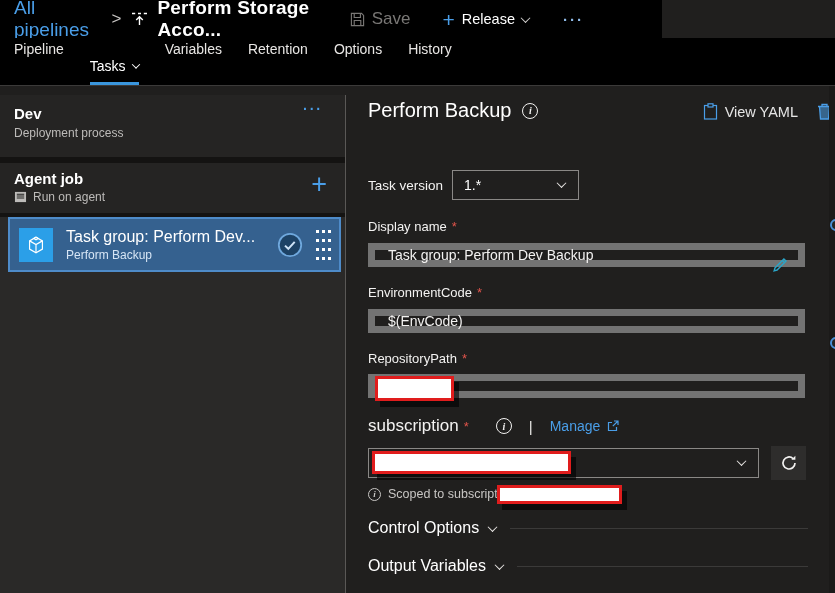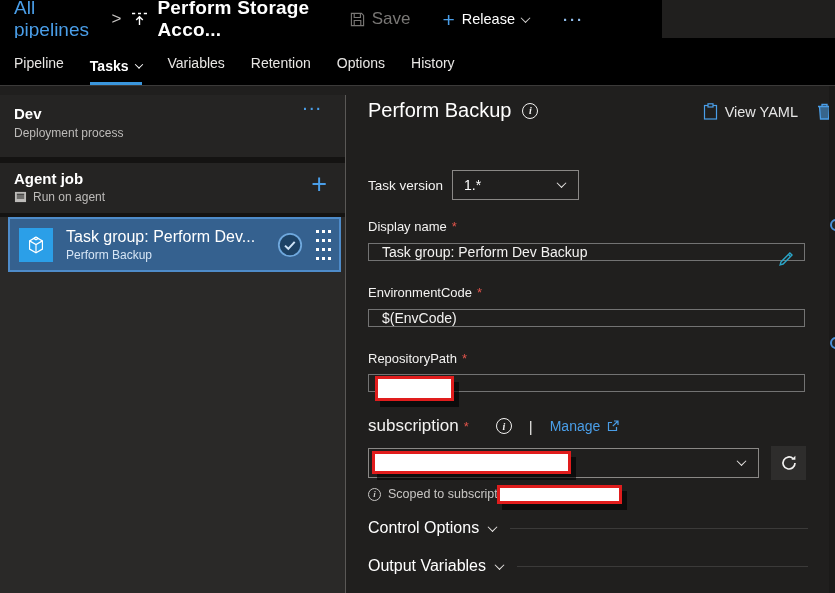--- a/index.html
+++ b/index.html
@@ -23,22 +23,22 @@
   .release-btn { display:flex; align-items:center; gap:7px; margin-left:32px; cursor:pointer; }
   .release-plus { color:#4a9ee8; font-size:21px; font-weight:400; line-height:1; }
   .release-label { color:#fff; font-size:14.5px; }
   .more-btn { margin-left:34px; color:#8fbbe8; font-size:15px; font-weight:700; letter-spacing:2px; cursor:pointer; }
   
   .tabbar {
     position:absolute; left:0; top:38px; width:835px; height:48px;
     background:#000; display:flex; align-items:flex-end; padding-left:14px;
     border-bottom:1px solid #3b3a39; gap:26px;
   }
-  .tab { font-size:14px; color:#e8e6e4; padding-bottom:14px; cursor:pointer; display:flex; align-items:center; gap:7px; }
-  .tab.selected { font-weight:700; color:#fff; border-bottom:3px solid #3a96dd; padding-bottom:8px; }
+  .tab { font-size:14px; color:#e8e6e4; padding-bottom:28px; cursor:pointer; display:flex; align-items:center; gap:7px; }
+  .tab.selected { font-weight:400; color:#fff; border-bottom:3px solid #3a96dd; padding-bottom:8px; }
   .chev { display:inline-block; width:7px; height:7px; border-right:1.6px solid currentColor; border-bottom:1.6px solid currentColor; transform:rotate(45deg) translate(-1px,-1px); }
   .tab .chev { width:6px; height:6px; }
   
   .left {
     position:absolute; left:0; top:86px; width:346px; height:507px;
     background:#2a2928; border-right:1px solid #5a5856;margin-top:9px;
   }
   .block { background:#252423; position:relative; }
   .stage-block { height:62px; padding:10px 14px; }
   .stage-name { font-size:15px; font-weight:700; color:#fff; }
@@ -77,21 +77,21 @@
   .req { color:#e0544b; margin-left:5px; font-size:13px; }
   .tv-row { position:absolute; left:22px; top:64px; display:flex; align-items:center;margin-top:20px; }
   .tv-label { font-size:13.5px; }
   .dropdown {
     margin-left:9px; width:127px; height:30px; border:1px solid #8a8886;
     display:flex; align-items:center; padding:0 11px; cursor:pointer; position:relative;
   }
   .dropdown .val { font-size:14px; color:#fff; }
   .dropdown .chev, .combo .chev { position:absolute; right:13px; top:10px; color:#e8e6e4; }
   .tbox {
-    position:absolute; left:22px; width:437px; height:18px; border:1px solid #737373;
+    position:absolute; left:22px; width:437px; height:24px; border:7px solid #737373;
     display:flex; align-items:center; padding:0 13px; font-size:14px; color:#f3f2f1;
     background:transparent; cursor:text;
   }
   .pen-btn { position:absolute; right:9px; top:6px; cursor:pointer; }
   .combo { width:391px; cursor:pointer; position:absolute; left:22px; height:30px; border:1px solid #8a8886; }
   .refresh-btn {
     position:absolute; left:425px; top:360px; width:35px; height:34px;
     background:#2e2d2c; display:flex; align-items:center; justify-content:center; cursor:pointer;
   }
   .redact { position:absolute; background:#fff; border:3px solid #e01d1d; box-shadow:5px 6px 0 rgba(0,0,0,.6); }

